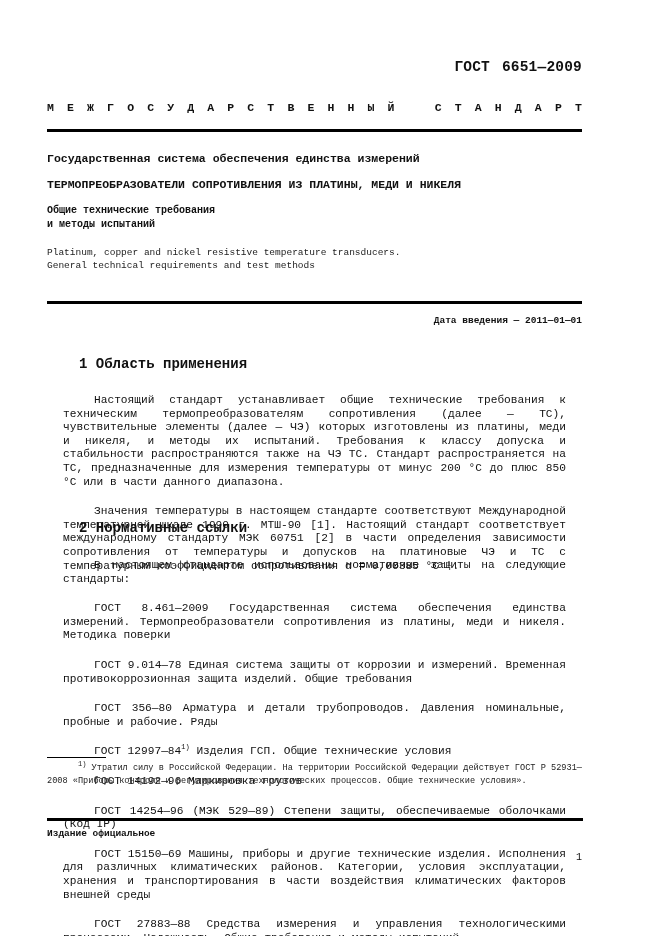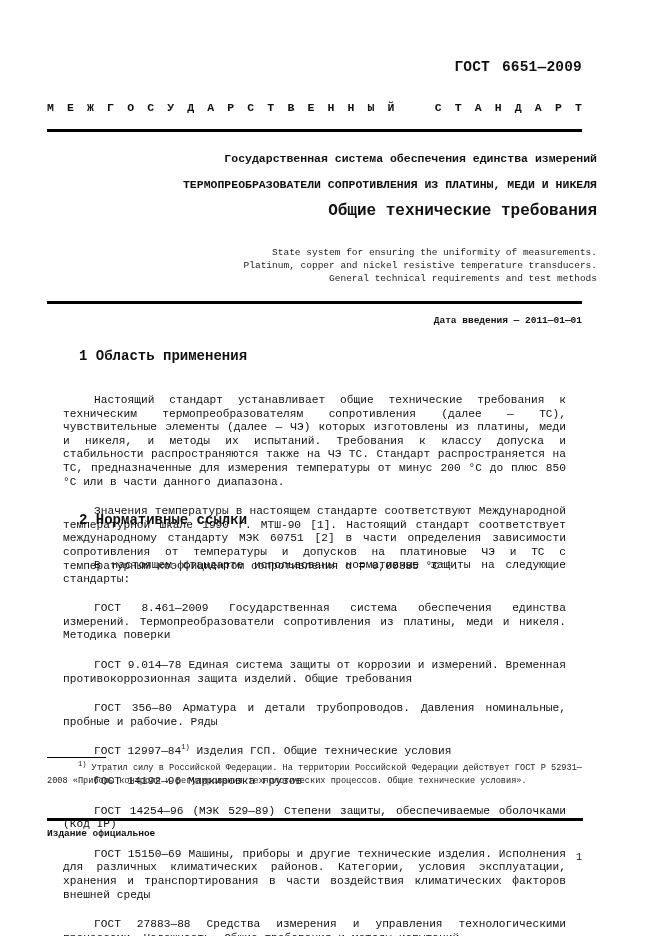--- a/index.html
+++ b/index.html
@@ -4,28 +4,28 @@
 <style>
   html, body { margin: 0; padding: 0; background: #ffffff; }
   body { width: 661px; height: 936px; position: relative; overflow: hidden;
          font-family: "Liberation Sans", sans-serif; color: #111; }
   .abs { position: absolute; font-family: Liberation Mono, monospace; }
   .gost-id { top: 59px; right: 79px; font-weight: bold; font-size: 14.5px; letter-spacing: 0.2px; word-spacing: 3px; }
   .interstate { top: 101px; left: 47px; width: 535px; font-weight: bold; font-size: 11.5px;
                 display: flex; justify-content: space-between; }
   .interstate span { display: inline-block; }
   .rule-top { top: 129px; left: 47px; width: 535px; height: 3px; background: #000; }
-  .center { left: 62px; width: 535px; text-align: right; }
+  .center { left: 47px; width: 535px; text-align: left; }
   .sys-title { top: 152px; font-weight: bold; font-size: 11.5px; }
   .main-title { top: 178px; font-weight: bold; font-size: 11.5px; white-space: nowrap; }
-  .sub-title { top: 204px; font-weight: bold; font-size: 16px; line-height: 14px; }
+  .sub-title { top: 204px; font-weight: bold; font-size: 10px; line-height: 14px; }
   .en-title { top: 246px; font-size: 9.5px; line-height: 13px; color: #222; }
   .rule-mid { top: 301px; left: 47px; width: 535px; height: 3px; background: #000; }
   .intro-date { top: 315px; right: 79px; font-weight: bold; font-size: 9.5px; }
-  .h1 { font-weight: bold; font-size: 14px; left: 79px; }
+  .h1 { font-weight: bold; font-size: 14px; left: 79px; margin-top: 8px; }
   .para { left: 47px; width: 535px; font-size: 11.2px; line-height: 13.6px; text-align: justify; }
   .para p { margin: 16px; text-indent: 31px; }
   .fn-rule { top: 757px; left: 47px; width: 59px; height: 1px; background: #000; }
   .footnote { top: 762px; left: 47px; width: 535px; font-size: 8.6px; line-height: 13px; text-align: justify; color: #222; }
   .footnote p { margin: 0; text-indent: 31px; }
   sup { font-size: 7px; line-height: 0; }
   .rule-bottom { top: 818px; left: 47px; width: 536px; height: 3px; background: #000; }
   .edition { top: 828px; left: 47px; font-weight: bold; font-size: 9.5px; }
   .page-num { top: 852px; right: 79px; font-size: 10px; }
 </style>
@@ -63,23 +63,23 @@
     <span>Р</span>
     <span>Т</span>
   </div>
 
 <div class="abs rule-top"></div>
 
 <div class="abs center sys-title">Государственная система обеспечения единства измерений</div>
 <div class="abs center main-title">ТЕРМОПРЕОБРАЗОВАТЕЛИ СОПРОТИВЛЕНИЯ ИЗ ПЛАТИНЫ, МЕДИ И НИКЕЛЯ</div>
 <div class="abs center sub-title">
   <div>Общие технические требования</div>
+  <div>и методы испытаний</div>
 </div>
 <div class="abs center en-title">
-  <div>State system for ensuring the uniformity of measurements.</div>
   <div>Platinum, copper and nickel resistive temperature transducers.</div>
   <div>General technical requirements and test methods</div>
 </div>
 
 <div class="abs rule-mid"></div>
 <div class="abs intro-date">Дата введения — 2011—01—01</div>
 
 <div class="abs h1" style="top:348px;">1  Область применения</div>
 <div class="abs para" style="top:378px;">
   <p>Настоящий стандарт устанавливает общие технические требования к техническим термопреобразователям сопротивления (далее — ТС), чувствительные элементы (далее — ЧЭ) которых изготовлены из платины, меди и никеля, и методы их испытаний. Требования к классу допуска и стабильности распространяются также на ЧЭ ТС. Стандарт распространяется на ТС, предназначенные для измерения температуры от минус 200 °С до плюс 850 °С или в части данного диапазона.</p>

